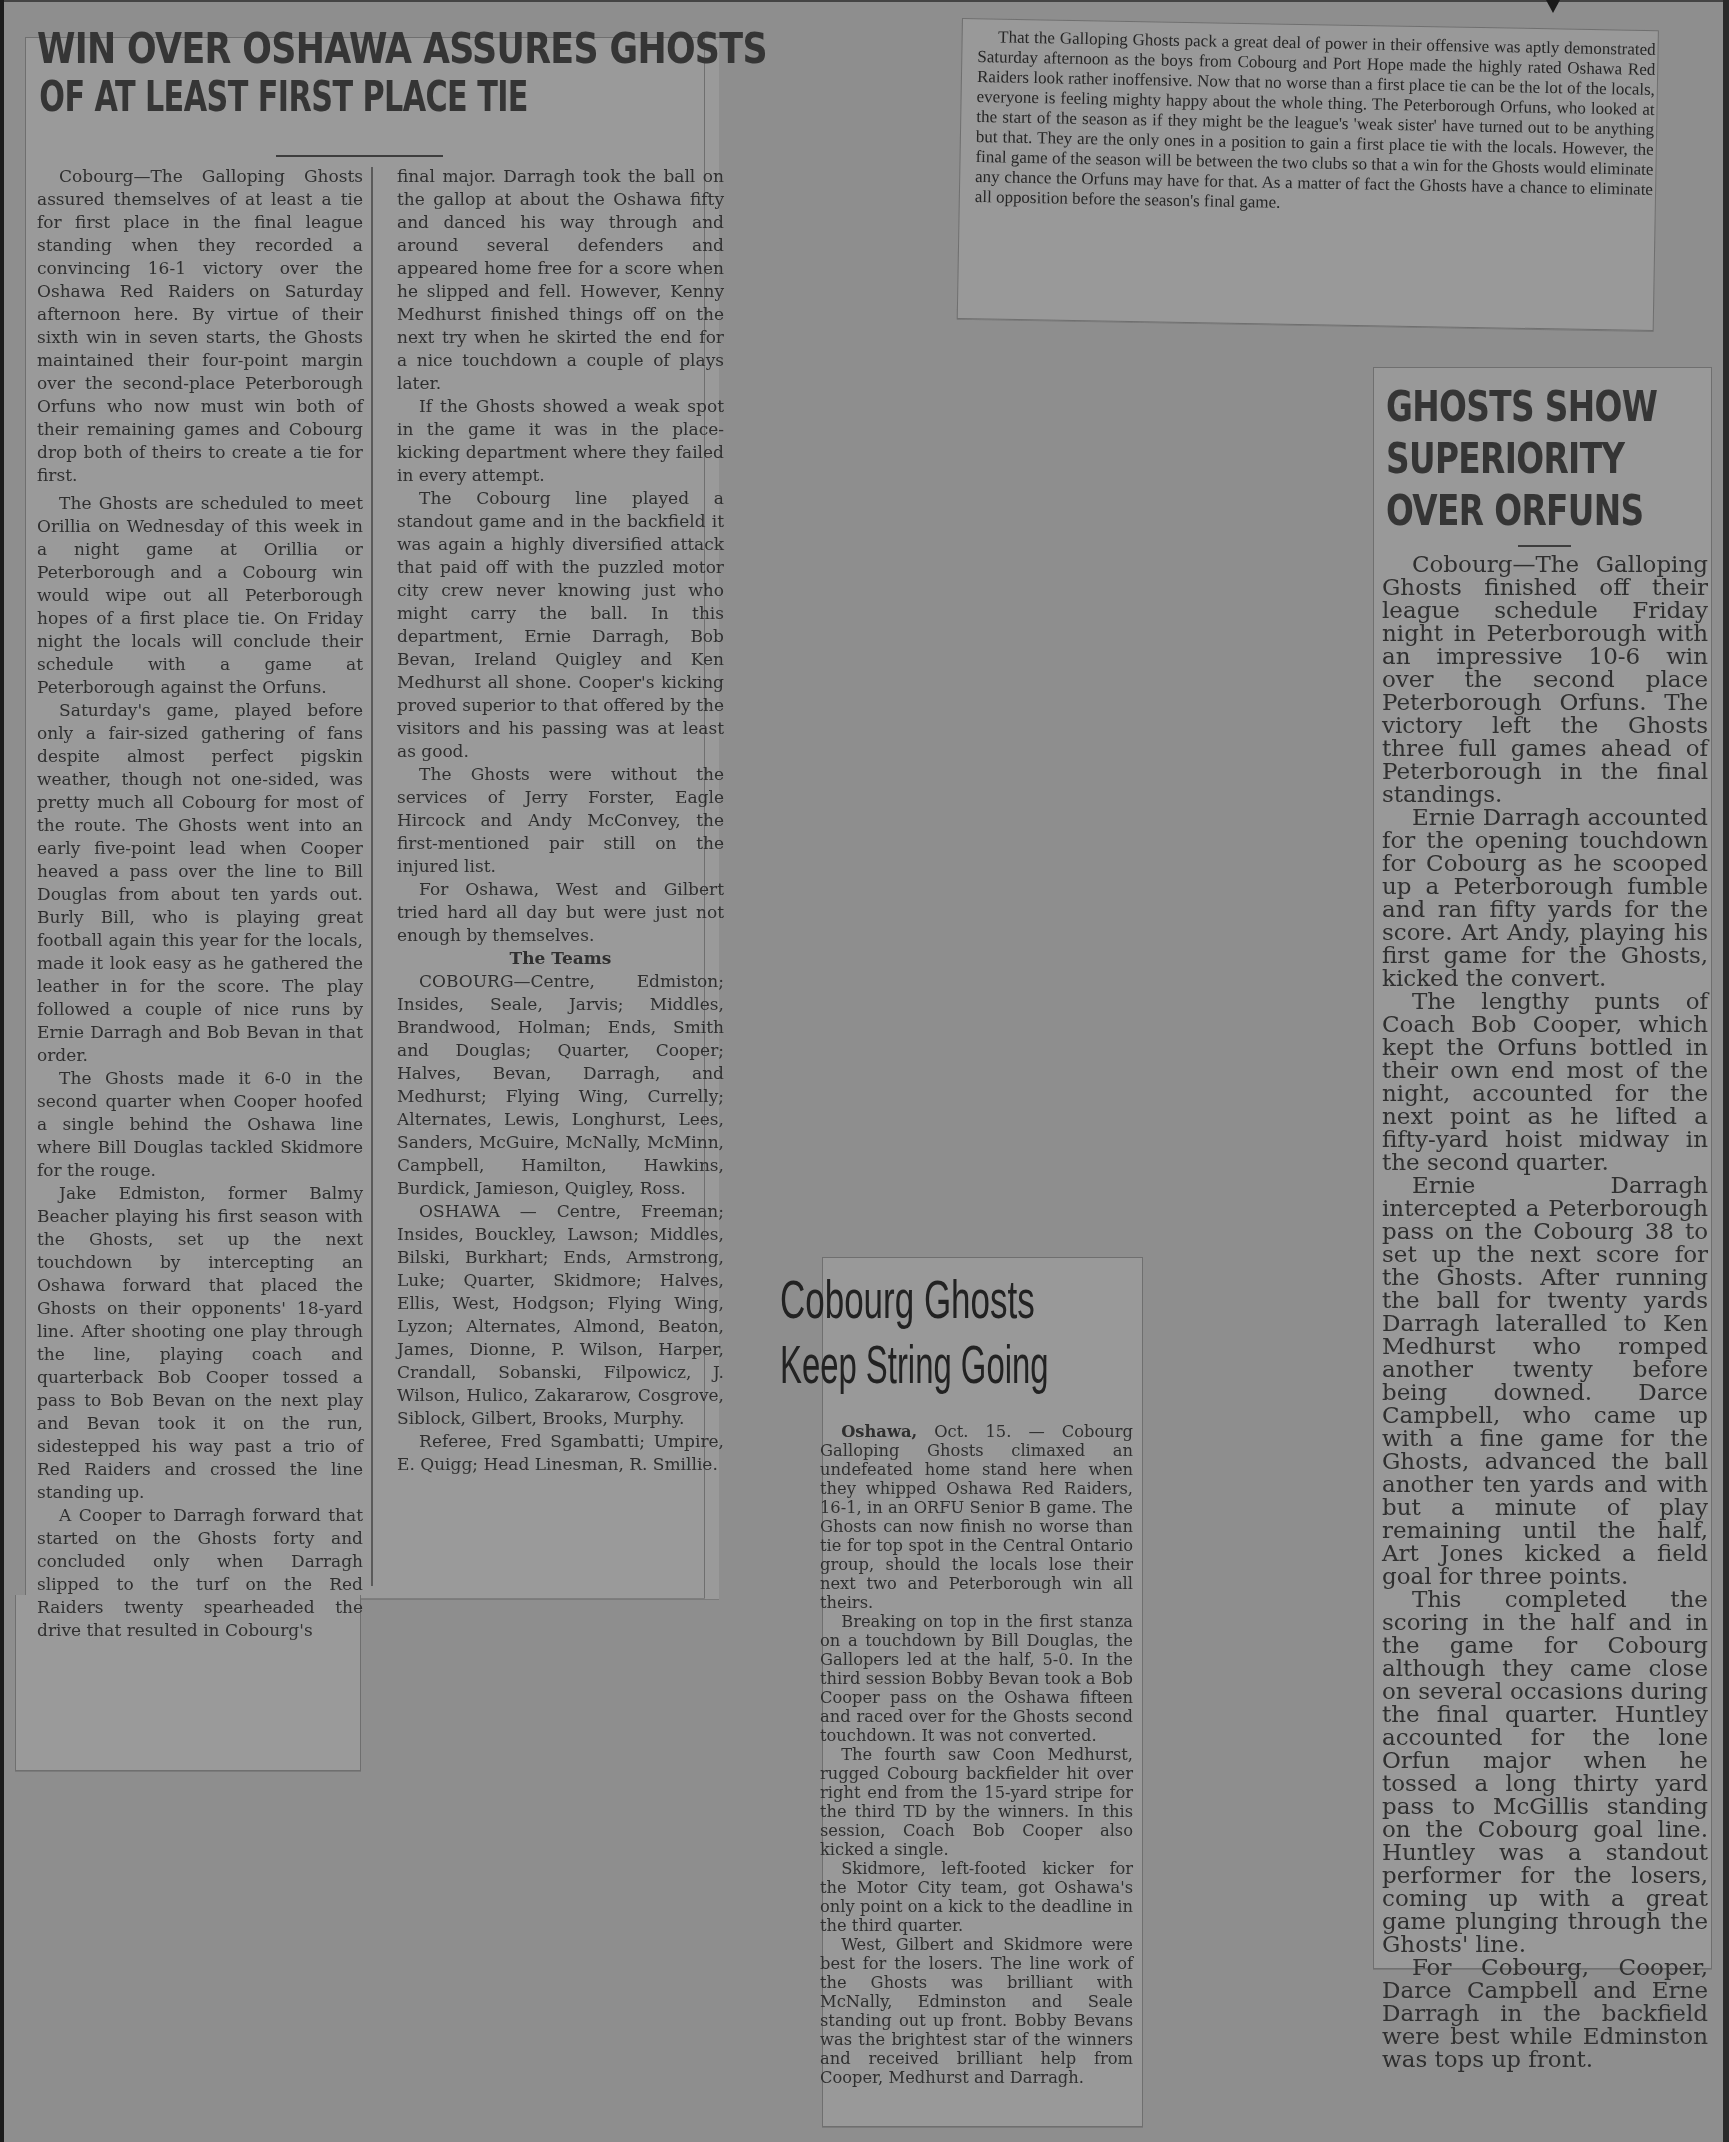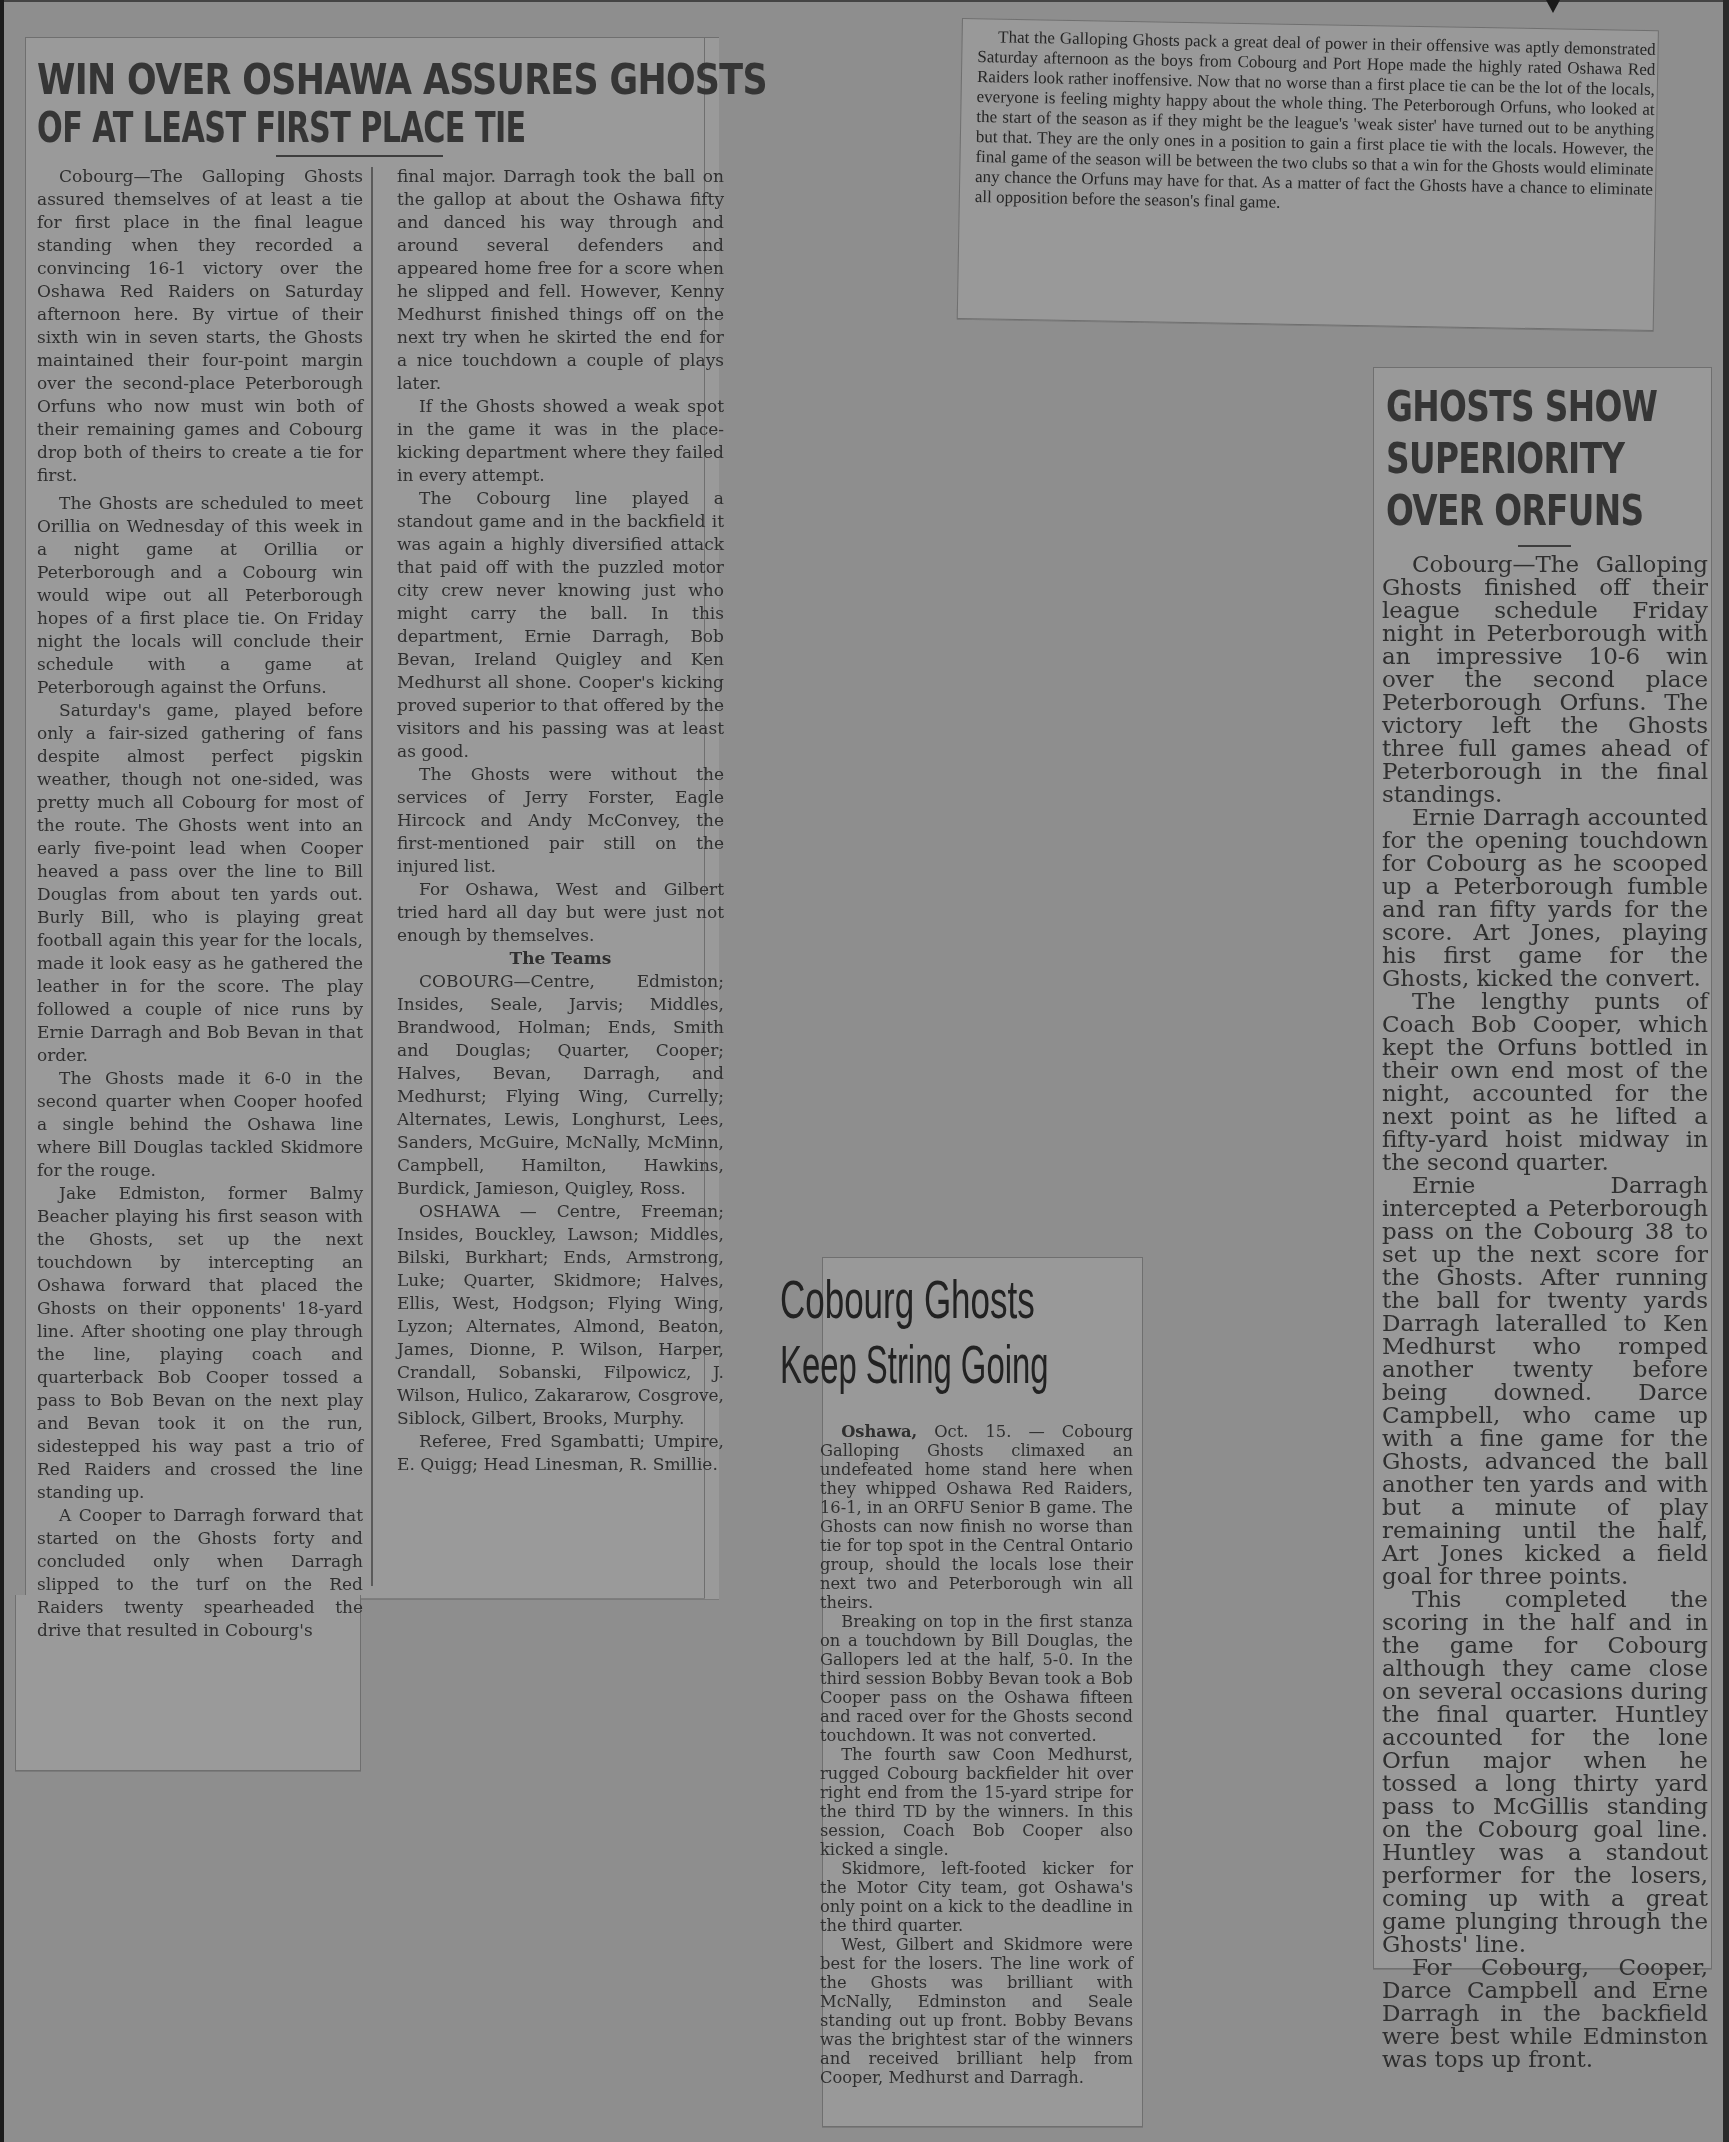--- a/index.html
+++ b/index.html
@@ -51,21 +51,21 @@
 <div class="page-edge-left"></div>
 <div class="page-edge-right"></div>
 <div class="pin-mark"></div>
 
 <div class="clip" style="left:25px; top:37px; width:693px; height:985px; border-bottom:none; background:transparent; border:none;">
 </div>
 <div class="clip" style="left:25px; top:37px; width:693px; height:1561px; border-bottom:none; border-right:none; background:#9a9a9a;"></div>
 <div class="clip" style="left:357px; top:37px; width:347px; height:1561px; background:transparent; border:none; border-right:1.7px solid #6f6f6f;"></div>
 <div class="clip" style="left:15px; top:1595px; width:344px; height:175px; border-top:none; background:#9a9a9a;"></div>
 
-<div style="position:absolute; left:37px; top:56px; width:685px;">
+<div style="position:absolute; left:37px; top:25px; width:685px;text-align:center;">
   <div class="headline-block" style="font-size:42px; line-height:48px; transform:scaleX(0.83); white-space:nowrap;">WIN OVER OSHAWA ASSURES GHOSTS</div>
   <div class="headline-block" style="font-size:42px; line-height:48px; transform:scaleX(0.72); white-space:nowrap;">OF AT LEAST FIRST PLACE TIE</div>
 </div>
 <div class="rule" style="position:absolute; left:276px; top:155px; width:167px; height:1.7px;"></div>
 
 <div class="col" style="left:37px; top:165px; width:326px;">
   <p>Cobourg—The Galloping Ghosts assured themselves of at least a tie for first place in the final league standing when they recorded a convincing 16-1 victory over the Oshawa Red Raiders on Saturday afternoon here. By virtue of their sixth win in seven starts, the Ghosts maintained their four-point margin over the second-place Peterborough Orfuns who now must win both of their remaining games and Cobourg drop both of theirs to create a tie for first.</p>
   <p style="margin-top:5px;">The Ghosts are scheduled to meet Orillia on Wednesday of this week in a night game at Orillia or Peterborough and a Cobourg win would wipe out all Peterborough hopes of a first place tie. On Friday night the locals will conclude their schedule with a game at Peterborough against the Orfuns.</p>
   <p>Saturday's game, played before only a fair-sized gathering of fans despite almost perfect pigskin weather, though not one-sided, was pretty much all Cobourg for most of the route. The Ghosts went into an early five-point lead when Cooper heaved a pass over the line to Bill Douglas from about ten yards out. Burly Bill, who is playing great football again this year for the locals, made it look easy as he gathered the leather in for the score. The play followed a couple of nice runs by Ernie Darragh and Bob Bevan in that order.</p>
   <p>The Ghosts made it 6-0 in the second quarter when Cooper hoofed a single behind the Oshawa line where Bill Douglas tackled Skidmore for the rouge.</p>
@@ -107,19 +107,19 @@
 
 <div class="clip" style="left:1373px; top:367px; width:337px; height:1600px;"></div>
 <div style="position:absolute; left:1386px; top:381px; width:317px;">
   <div class="headline-block" style="font-size:42px; line-height:52px; transform:scaleX(0.78); white-space:nowrap;">GHOSTS SHOW</div>
   <div class="headline-block" style="font-size:42px; line-height:52px; transform:scaleX(0.78); white-space:nowrap;">SUPERIORITY</div>
   <div class="headline-block" style="font-size:42px; line-height:52px; transform:scaleX(0.78); white-space:nowrap;">OVER ORFUNS</div>
 </div>
 <div class="rule" style="position:absolute; left:1518px; top:545px; width:53px; height:1.7px;"></div>
 <div class="col" style="left:1382px; top:553px; width:326px; font-size:23px; line-height:23px;">
   <p>Cobourg—The Galloping Ghosts finished off their league schedule Friday night in Peterborough with an impressive 10-6 win over the second place Peterborough Orfuns. The victory left the Ghosts three full games ahead of Peterborough in the final standings.</p>
-  <p>Ernie Darragh accounted for the opening touchdown for Cobourg as he scooped up a Peterborough fumble and ran fifty yards for the score. Art Jones, playing his first game for the Ghosts, kicked the convert.</p>
+  <p>Ernie Darragh accounted for the opening touchdown for Cobourg as he scooped up a Peterborough fumble and ran fifty yards for the score. Art Andy, playing his first game for the Ghosts, kicked the convert.</p>
   <p>The lengthy punts of Coach Bob Cooper, which kept the Orfuns bottled in their own end most of the night, accounted for the next point as he lifted a fifty-yard hoist midway in the second quarter.</p>
   <p>Ernie Darragh intercepted a Peterborough pass on the Cobourg 38 to set up the next score for the Ghosts. After running the ball for twenty yards Darragh lateralled to Ken Medhurst who romped another twenty before being downed. Darce Campbell, who came up with a fine game for the Ghosts, advanced the ball another ten yards and with but a minute of play remaining until the half, Art Jones kicked a field goal for three points.</p>
   <p>This completed the scoring in the half and in the game for Cobourg although they came close on several occasions during the final quarter. Huntley accounted for the lone Orfun major when he tossed a long thirty yard pass to McGillis standing on the Cobourg goal line. Huntley was a standout performer for the losers, coming up with a great game plunging through the Ghosts' line.</p>
   <p>For Cobourg, Cooper, Darce Campbell and Erne Darragh in the backfield were best while Edminston was tops up front.</p>
 </div>
 
 
 </body></html>

